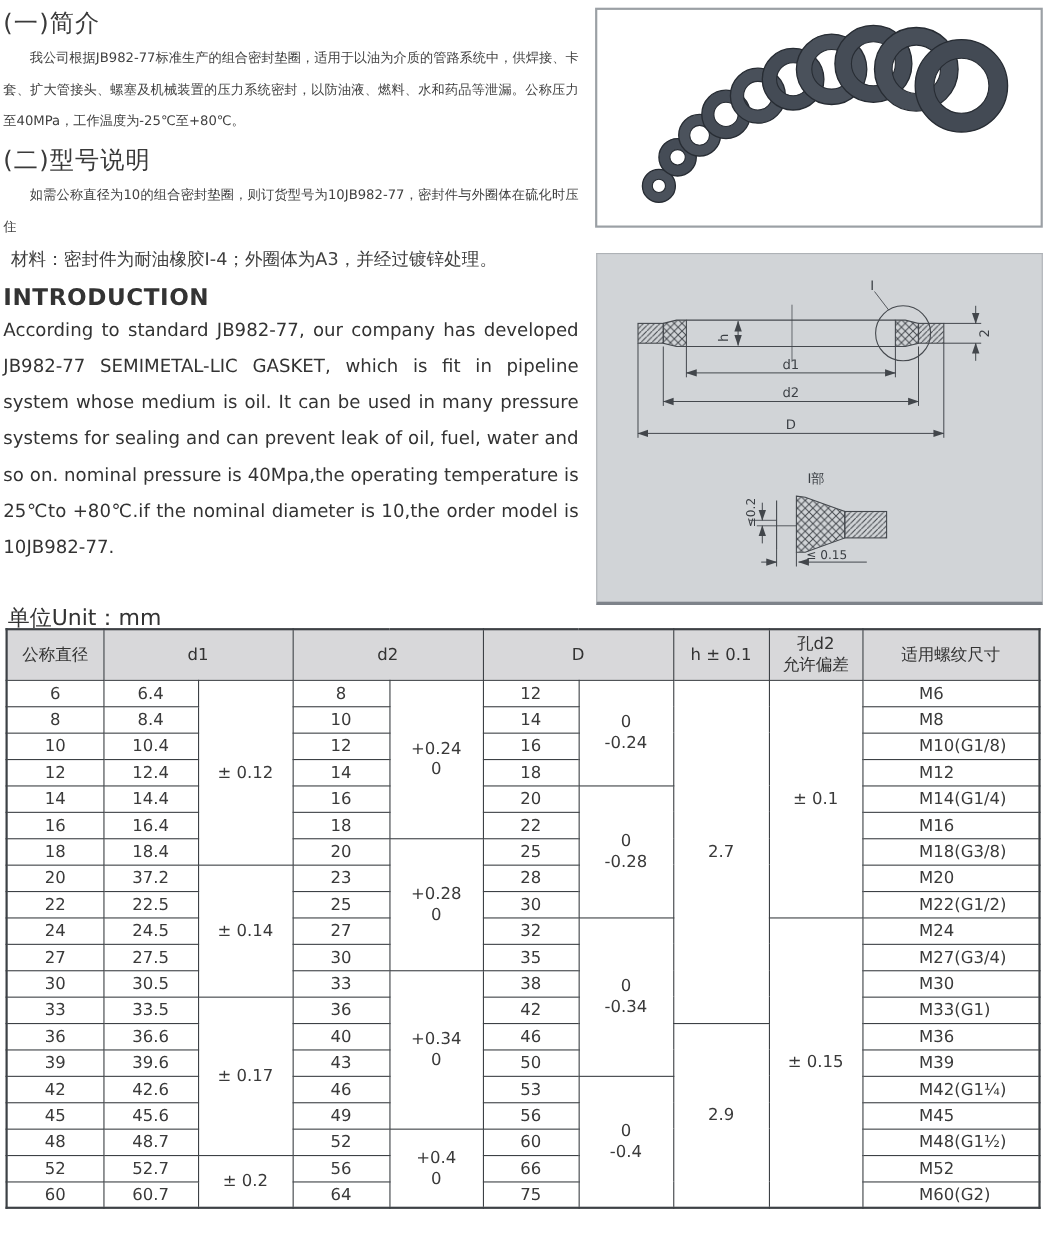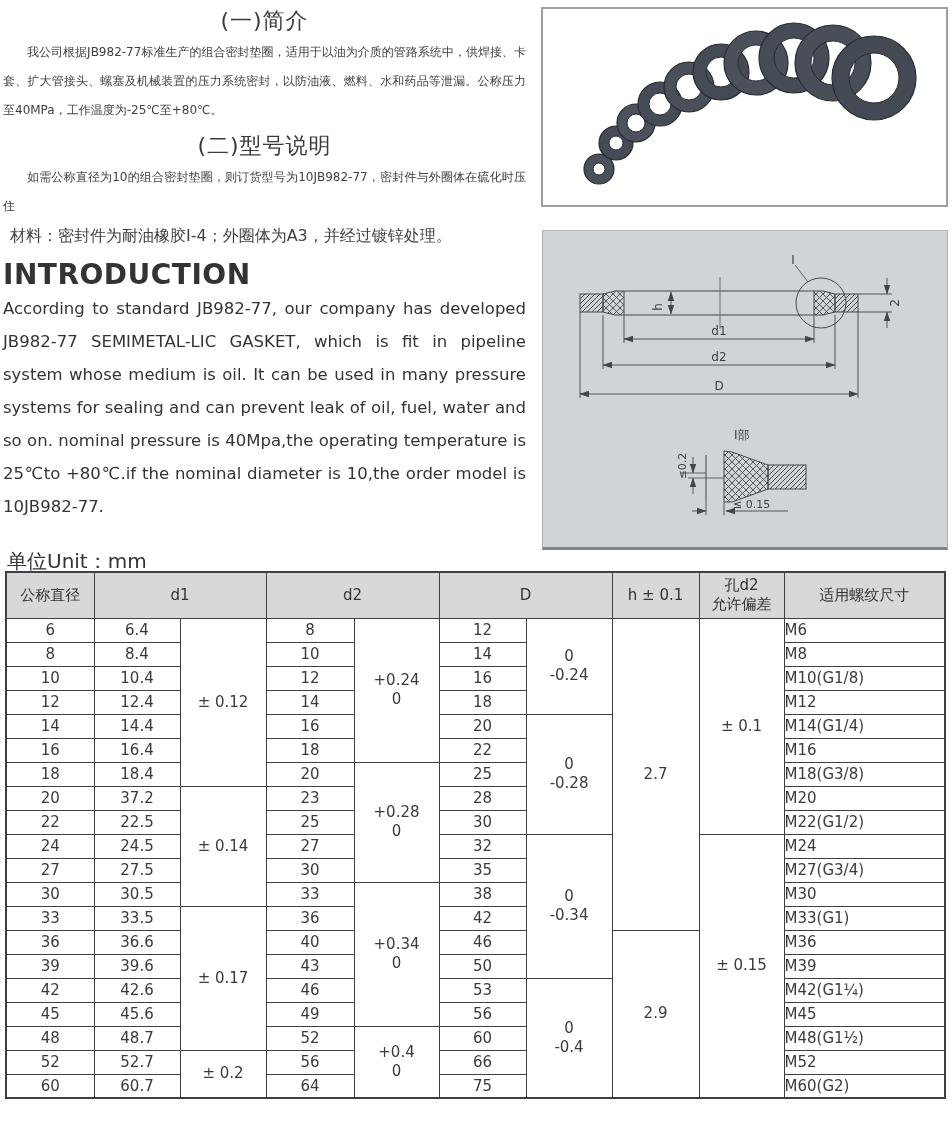--- a/index.html
+++ b/index.html
@@ -5,43 +5,43 @@
   * { box-sizing:border-box; margin:0; padding:0; }
   html,body { width:952px; height:1141px; }
   body {
     background:#ffffff;
     font-family:"DejaVu Sans","Liberation Sans",sans-serif;
     color:#3c3c3c;
     position:relative;
     overflow:hidden;
   }
   .left-col { position:absolute; left:3px; top:4px; width:523px; }
-  .cn-heading { font-size:22px; font-weight:400; color:#3a3a3a; letter-spacing:1px; margin-top:2px;text-align:center; }
+  .cn-heading { font-size:22px; font-weight:400; color:#3a3a3a; letter-spacing:1px; margin-top:2px; }
   .cn-para { font-size:12px; line-height:29px; text-align:justify; text-indent:2em; color:#3f3f3f; margin-top:2px; }
   .material-line { font-size:16px; line-height:29px; padding-left:7px; color:#3f3f3f; }
-  .en-heading { font-size:28px; font-weight:700; margin-top:8px; color:#333; letter-spacing:0.5px; }
+  .en-heading { font-size:21px; font-weight:700; margin-top:8px; color:#333; letter-spacing:0.5px; }
   .en-para { font-size:16.5px; line-height:33px; text-align:justify; margin-top:1px; color:#333; }
 
   .photo-box {
     position:absolute; left:541px; top:7px; width:407px; height:200px;
     background:#ffffff; border:2px solid #9ba0a5;
   }
   .diagram-box {
     position:absolute; left:542px; top:230px; width:406px; height:320px;
     background:#d1d4d7; border:1px solid #aeb2b6; border-bottom:3px solid #7e838a;
   }
   .unit-label { position:absolute; left:7px; top:548px; font-size:20px; color:#333; }
 
   .table-wrap { position:absolute; left:5px; top:571px; width:941px; }
   table { border-collapse:collapse; width:100%; table-layout:fixed; border:2px solid #3d4145; }
   th, td { border:1px solid #3d4145; text-align:center; vertical-align:middle; }
   thead th { background:#d8d8da; height:46px; font-size:15px; font-weight:400; color:#333; }
   thead th .h2line { line-height:19px; }
   tbody td { height:24px; font-size:15px; color:#3a3a3a; background:#fff; }
-  td.thread { text-align:left; }
+  td.thread { text-align:left; padding-left:51px; }
   td.tol div { line-height:19px; }
 
   .dlabel { font-size:12px; fill:#3b3f44; }
   .dlabel-sm { font-size:11px; fill:#3b3f44; }
   svg { display:block; }
 </style>
 </head>
 <body>
 
 <div class="left-col">

